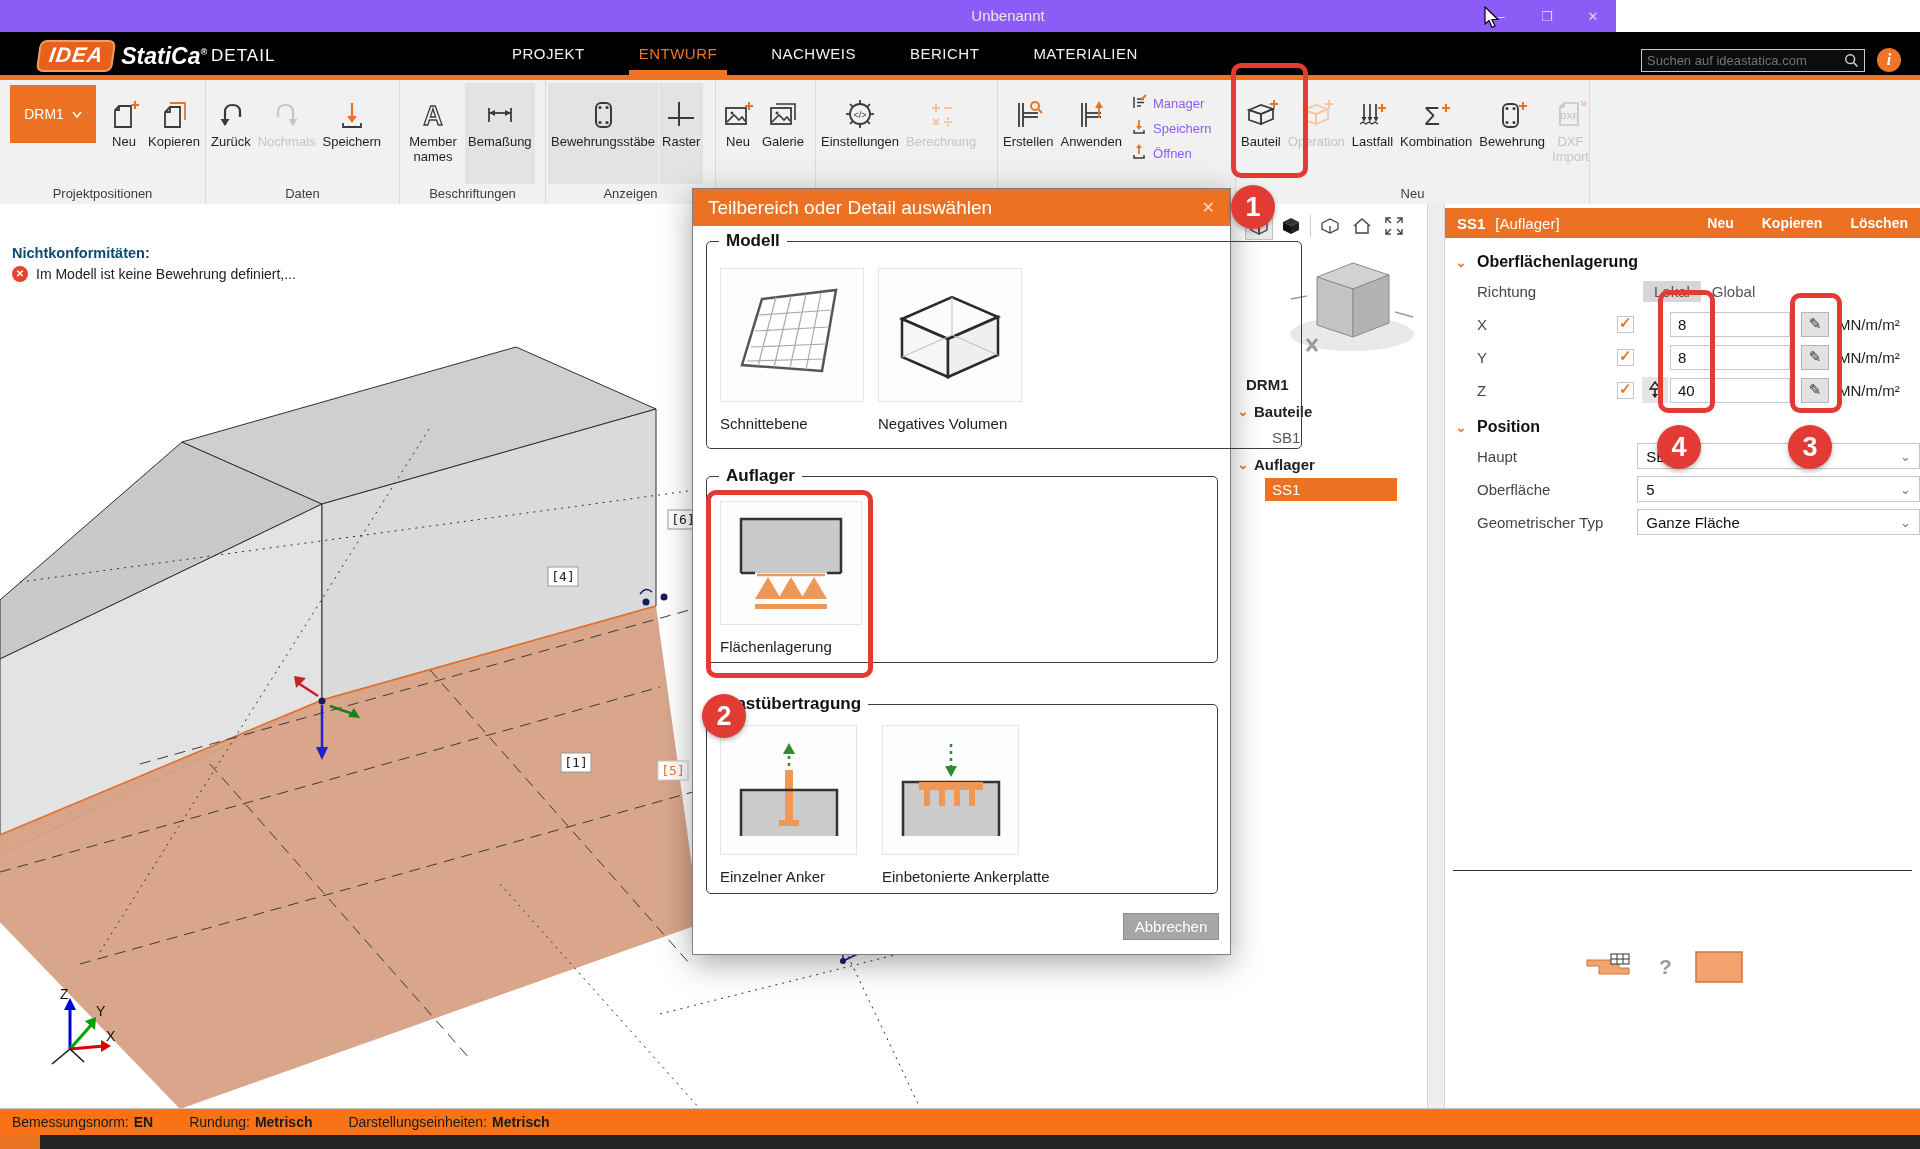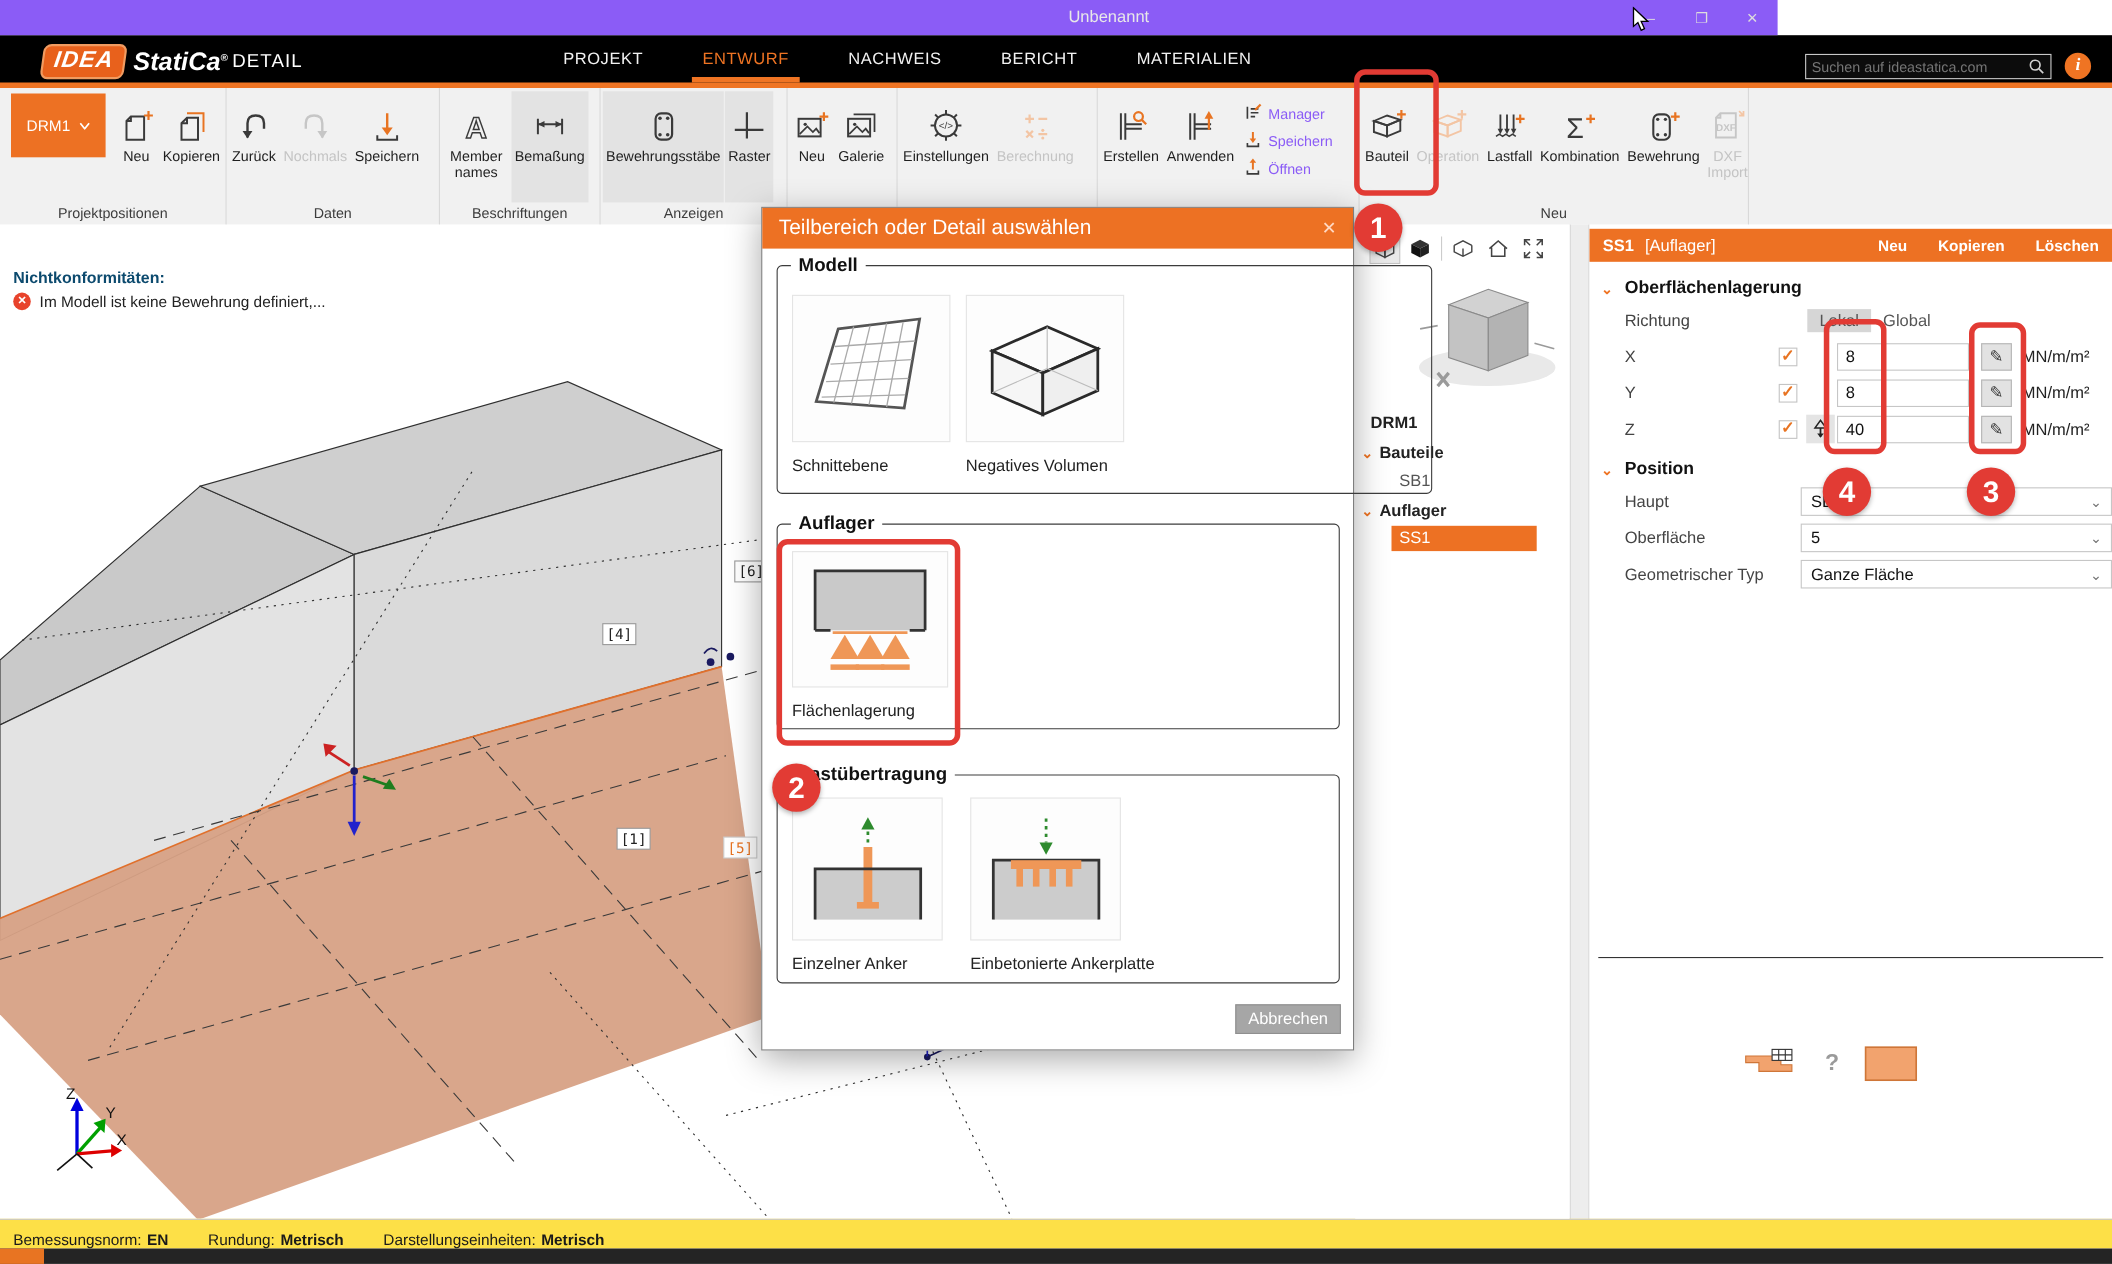--- a/index.html
+++ b/index.html
@@ -94,21 +94,21 @@
 .fs .legend{position:absolute;top:-11px;left:12px;background:#fff;padding:0 7px;font-weight:bold;font-size:17px;color:#111}
 .tiles{position:absolute;left:13px;top:26px;display:flex;gap:14px}
 .tilew{display:flex;flex-direction:column}
 .tilebox{width:144px;height:134px;border:1px solid #e4e4e4;background:#fdfdfd;display:flex;align-items:center;justify-content:center}
 .tilelb{margin-top:13px;font-size:15px;color:#222}
 .dcancel{position:absolute;left:430px;top:724px;width:96px;height:27px;background:#a6a6a6;border:1px solid #8f8f8f;color:#fff;font-size:15px;display:flex;align-items:center;justify-content:center}
 
 .ann{position:absolute;border:5px solid #e23b34;border-radius:10px;z-index:40;pointer-events:none}
 .badge{position:absolute;width:44px;height:44px;border-radius:50%;background:#e23b34;color:#fff;font-weight:bold;font-size:27px;display:flex;align-items:center;justify-content:center;z-index:41;box-shadow:0 2px 5px rgba(0,0,0,.3)}
 
-.statusbar{position:absolute;left:0;top:1108px;width:1920px;height:27px;background:#fde047;border-top:1px solid #c9c9c9;display:flex;align-items:flex-end;gap:36px;padding-left:12px;font-size:14px;color:#1a1a1a}
+.statusbar{position:absolute;left:0;top:1108px;width:1920px;height:27px;background:#f97316;border-top:1px solid #c9c9c9;display:flex;align-items:center;gap:36px;padding-left:12px;font-size:14px;color:#1a1a1a}
 .sitem{display:flex;gap:5px}
 .sitem .sval{font-weight:bold}
 .bottomstrip{position:absolute;left:0;top:1135px;width:1920px;height:14px;background:#242424}
 .bottomstrip .ob{position:absolute;left:0;top:0;width:40px;height:14px;background:#e87422}
 .cursor{position:absolute;left:1483px;top:6px;z-index:50;pointer-events:none}
 svg{display:block}
 </style>
 </head>
 <body>
 

